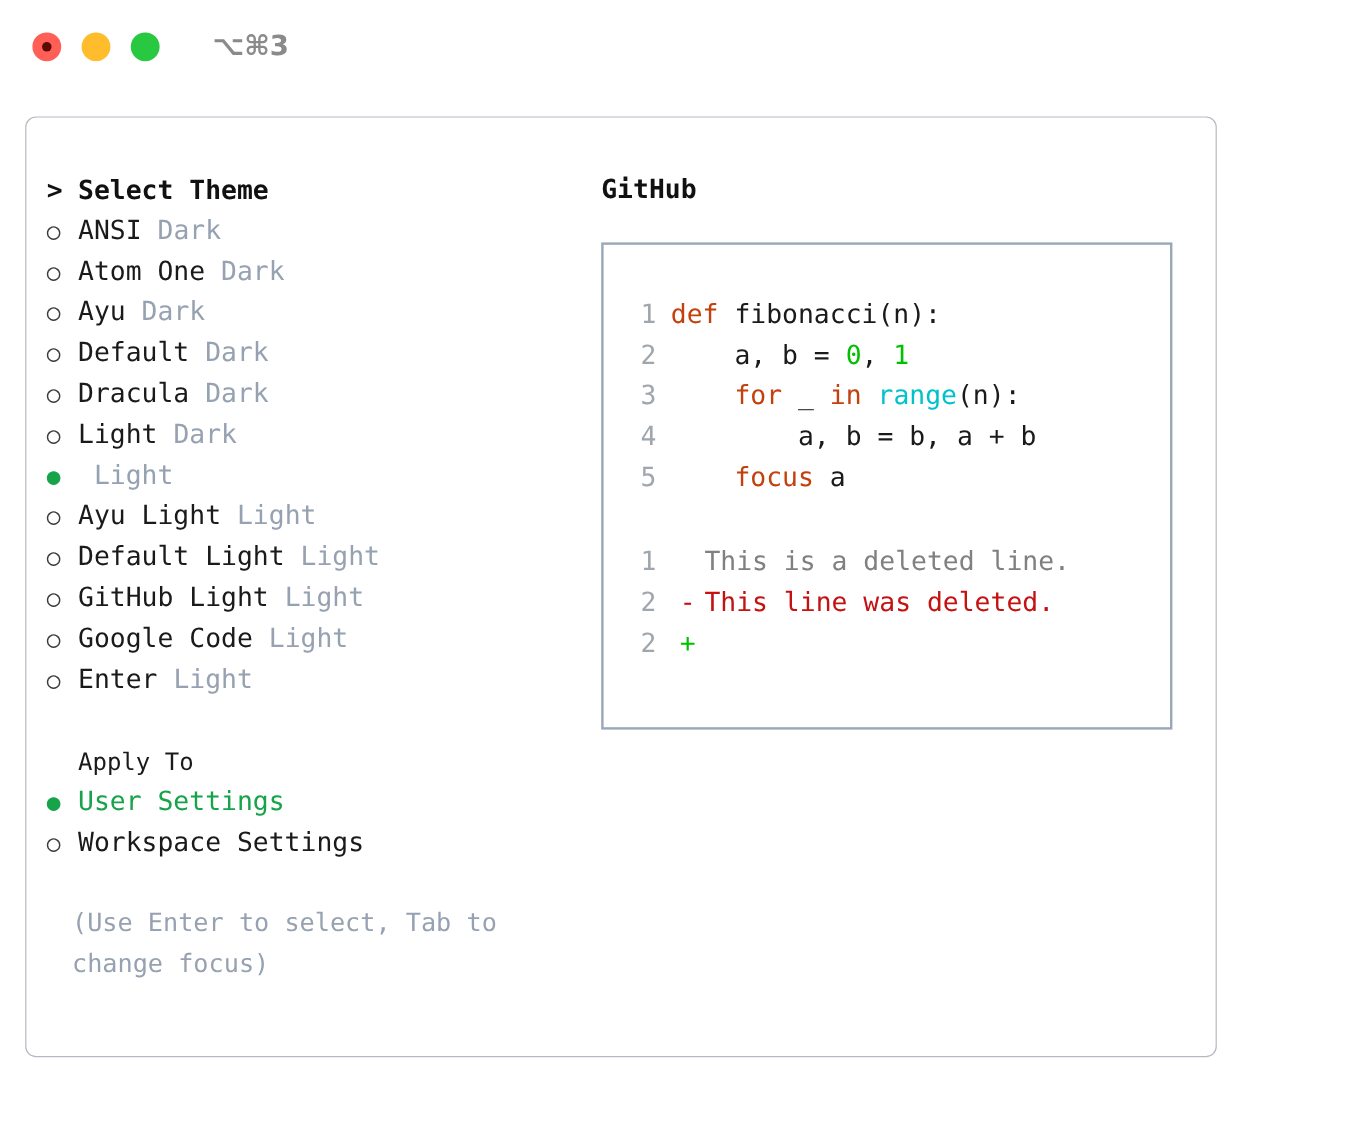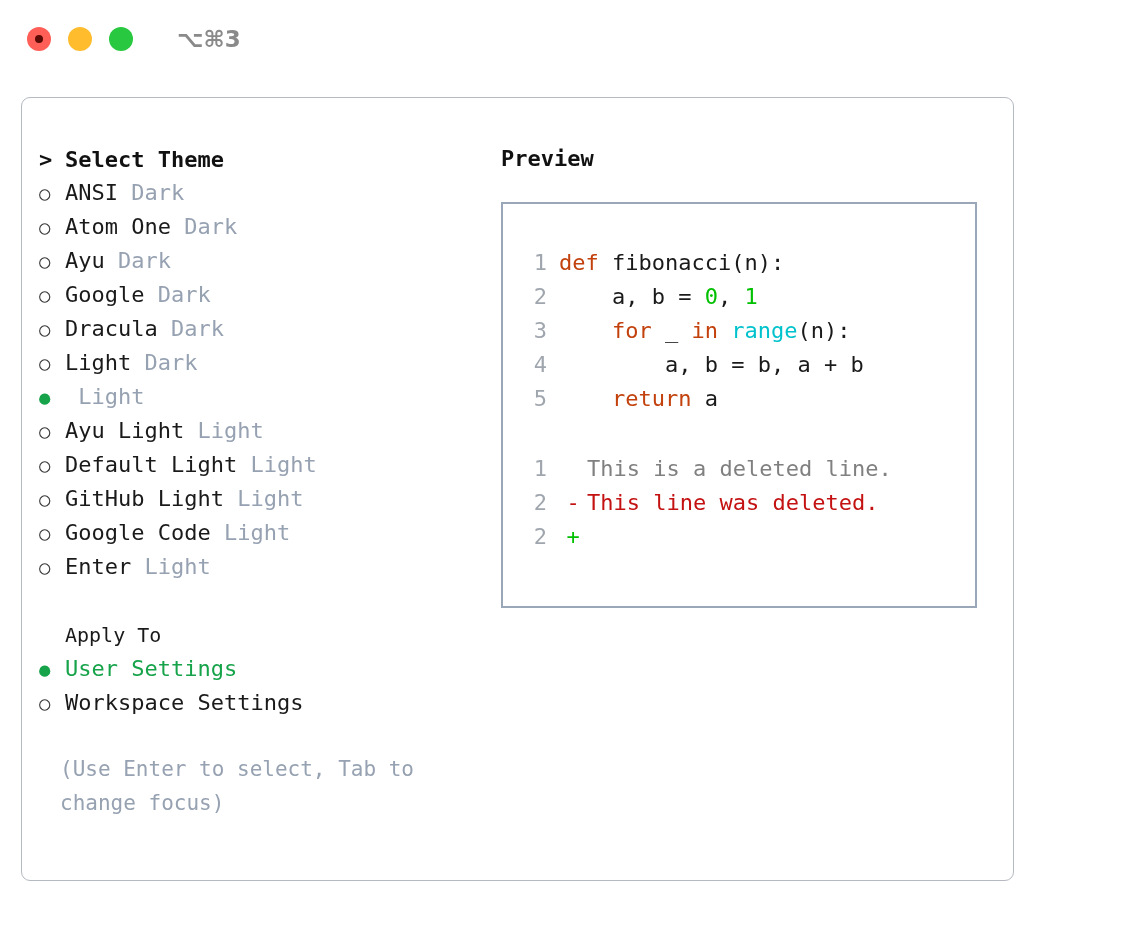--- a/index.html
+++ b/index.html
@@ -197,21 +197,21 @@
 
         <div class="heading">
           <span class="caret">&gt;</span>
           <span>Select Theme</span>
         </div>
 
         <div id="theme-rows">
             <div class="row"><span class="marker">○</span><span class="name">ANSI</span><span> </span><span class="kind">Dark</span></div>
             <div class="row"><span class="marker">○</span><span class="name">Atom One</span><span> </span><span class="kind">Dark</span></div>
             <div class="row"><span class="marker">○</span><span class="name">Ayu</span><span> </span><span class="kind">Dark</span></div>
-            <div class="row"><span class="marker">○</span><span class="name">Google</span><span> </span><span class="kind">Dark</span></div>
+            <div class="row"><span class="marker">○</span><span class="name">Default</span><span> </span><span class="kind">Dark</span></div>
             <div class="row"><span class="marker">○</span><span class="name">Dracula</span><span> </span><span class="kind">Dark</span></div>
             <div class="row"><span class="marker">○</span><span class="name">Light</span><span> </span><span class="kind">Dark</span></div>
             <div class="row"><span class="marker sel">●</span><span> </span><span class="kind">Light</span></div>
             <div class="row"><span class="marker">○</span><span class="name">Ayu Light</span><span> </span><span class="kind">Light</span></div>
             <div class="row"><span class="marker">○</span><span class="name">Default Light</span><span> </span><span class="kind">Light</span></div>
             <div class="row"><span class="marker">○</span><span class="name">GitHub Light</span><span> </span><span class="kind">Light</span></div>
             <div class="row"><span class="marker">○</span><span class="name">Google Code</span><span> </span><span class="kind">Light</span></div>
             <div class="row"><span class="marker">○</span><span class="name">Enter</span><span> </span><span class="kind">Light</span></div>
           </div>
 
@@ -226,28 +226,28 @@
             <div class="row"><span class="marker sel">●</span><span class="name green">User Settings</span></div>
             <div class="row"><span class="marker">○</span><span class="name">Workspace Settings</span></div>
           </div>
 
         <div class="spacer-sm"></div>
 
         <div class="hint">(Use Enter to select, Tab to change focus)</div>
       </div>
 
       <div class="right-col">
-        <div class="preview-title">Preview</div>
+        <div class="preview-title">GitHub</div>
         <div class="preview-box">
           <div id="code-block">
               <div class="code-line"><span class="ln">1</span><span class="tok-kw">def</span><span class="tok-txt"> fibonacci(n):</span></div>
               <div class="code-line"><span class="ln">2</span><span class="tok-txt">    a, b = </span><span class="tok-num">0</span><span class="tok-txt">, </span><span class="tok-num">1</span></div>
               <div class="code-line"><span class="ln">3</span><span class="tok-txt">    </span><span class="tok-kw">for</span><span class="tok-txt"> _ </span><span class="tok-kw">in</span><span class="tok-txt"> </span><span class="tok-fn">range</span><span class="tok-txt">(n):</span></div>
               <div class="code-line"><span class="ln">4</span><span class="tok-txt">        a, b = b, a + b</span></div>
-              <div class="code-line"><span class="ln">5</span><span class="tok-txt">    </span><span class="tok-kw">return</span><span class="tok-txt"> a</span></div>
+              <div class="code-line"><span class="ln">5</span><span class="tok-txt">    </span><span class="tok-kw">focus</span><span class="tok-txt"> a</span></div>
             </div>
           <div class="diff-gap"></div>
           <div id="diff-block">
               <div class="diff-line"><span class="ln">1</span><span class="diff-sign diff-ctx"> </span><span class="diff-ctx">This is a deleted line.</span></div>
               <div class="diff-line"><span class="ln">2</span><span class="diff-sign diff-del">-</span><span class="diff-del">This line was deleted.</span></div>
               <div class="diff-line"><span class="ln">2</span><span class="diff-sign diff-add">+</span></div>
             </div>
         </div>
       </div>
 

